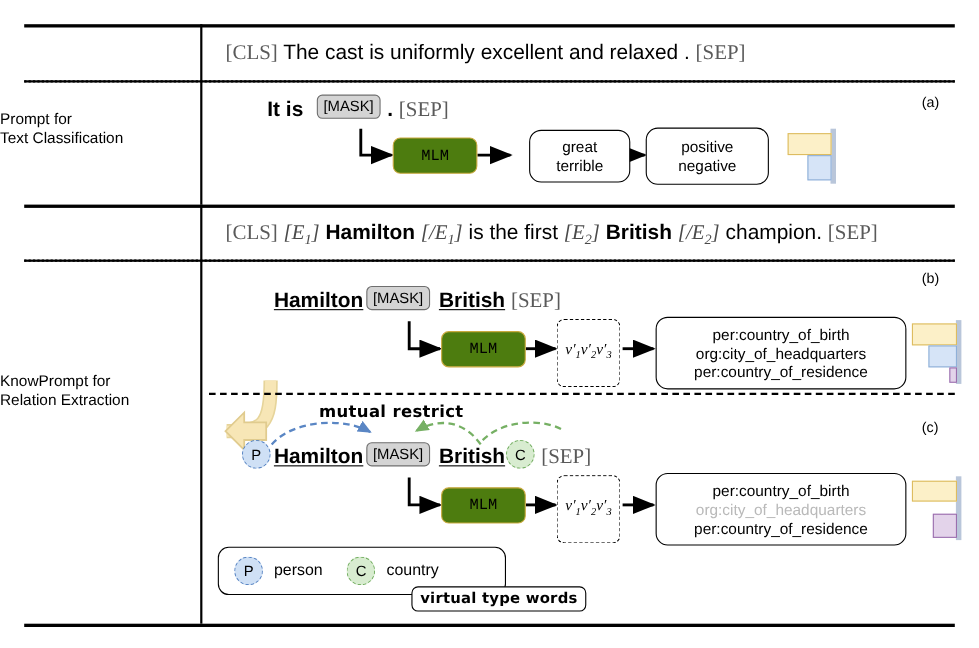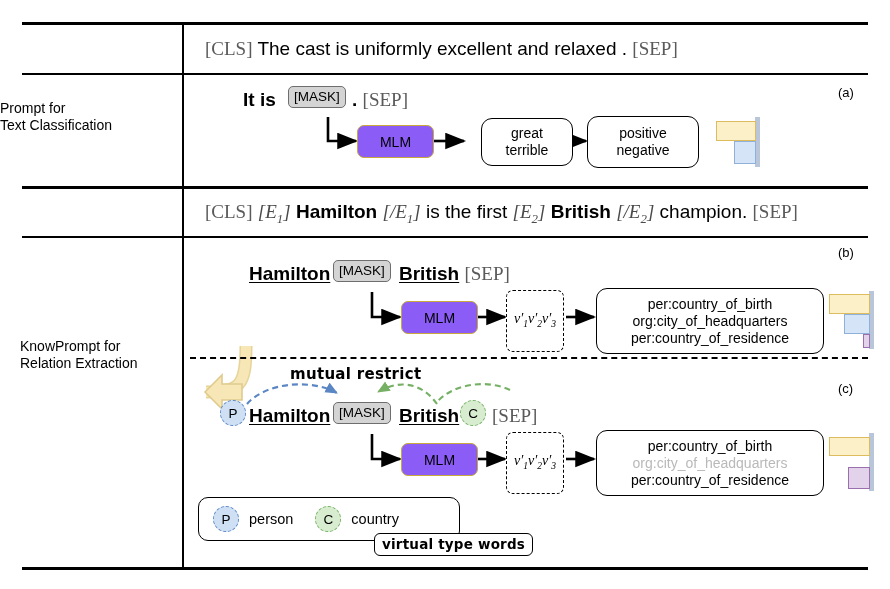--- a/index.html
+++ b/index.html
@@ -27,23 +27,23 @@
   .tok-ent{font-family:"Liberation Serif",serif;color:#4a4a4a;font-style:italic;}
   .tok-ent i{font-style:italic;}
   .bold{font-weight:bold;}
   .uline{font-weight:bold;text-decoration:underline;text-underline-offset:2px;}
   sub{font-size:.68em;}
 
   
   .mask{position:absolute;background:#d4d4d4;border:1.6px solid #6e6e6e;
         border-radius:5px;font-size:13.5px;padding:2px 5px 3px 5px;white-space:nowrap;
         box-sizing:border-box;}
-  .mlm{position:absolute;background:#8b5cf6;border:1.6px solid #c9a93f;
+  .mlm{position:absolute;background:#4d7c0f;border:1.6px solid #c9a93f;
         border-radius:7px;font-size:14px;text-align:center;box-sizing:border-box;
-        display:flex;align-items:center;justify-content:center;}
+        display:flex;align-items:center;justify-content:center;font-family:Liberation Mono, monospace;}
   .rbox{position:absolute;background:#fff;border:1.8px solid #000;border-radius:11px;
         box-sizing:border-box;display:flex;flex-direction:column;align-items:center;
         justify-content:center;font-size:14px;line-height:17px;text-align:center;}
   .rbox.small{font-size:14px;}
   .dim{color:#b9b9b9;}
   .vbox{position:absolute;border:1.9px dashed #000;border-radius:7px;box-sizing:border-box;
         display:flex;flex-direction:row;align-items:center;justify-content:center;
         font-family:"Liberation Serif",serif;font-style:italic;font-size:14px;
         line-height:15px;background:#fff;}
   .vbox span{display:block;}
@@ -129,21 +129,21 @@
   <div class="rule hr-dot" style="top:236px;"></div>
   <div class="rule hr-thick" style="top:567px;"></div>
   <div class="vline" style="top:22px;height:164px;"></div>
   <div class="vline" style="top:186px;height:381px;"></div>
   <div style="position:absolute;left:190px;top:357px;width:678px;border-top:2.4px dashed #000;"></div>
 
   <div class="rowlabel" style="top:100px;">
     <div>Prompt for</div>
     <div>Text Classification</div>
   </div>
-  <div class="rowlabel" style="top:338px;padding-left:20px;">
+  <div class="rowlabel" style="top:338px;">
     <div>KnowPrompt for</div>
     <div>Relation Extraction</div>
   </div>
 
   <div class="ptag" style="left:838px;top:85px;">(a)</div>
   <div class="ptag" style="left:838px;top:245px;">(b)</div>
   <div class="ptag" style="left:838px;top:381px;">(c)</div>
 
   <div class="sentence" style="left:205px;top:38px;">
     <span class="tok-grey">[CLS]</span>

